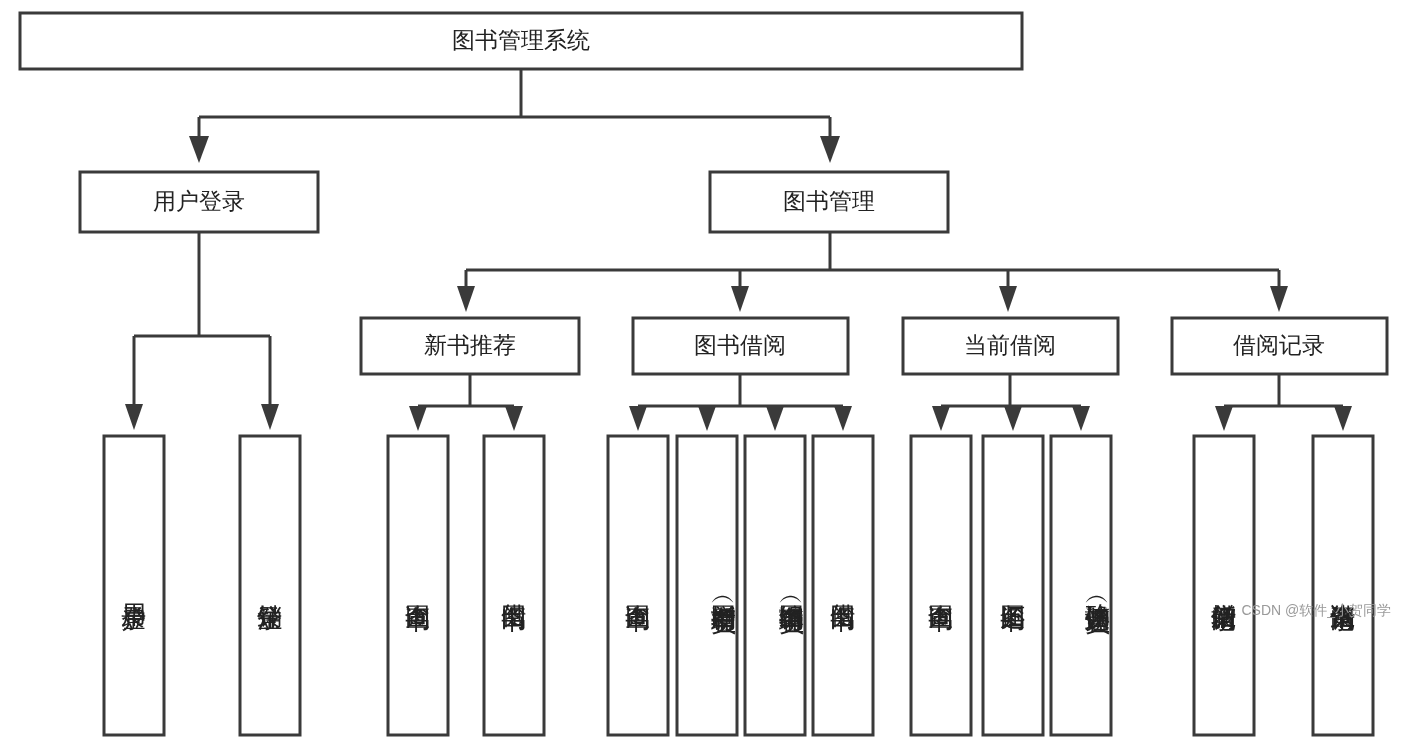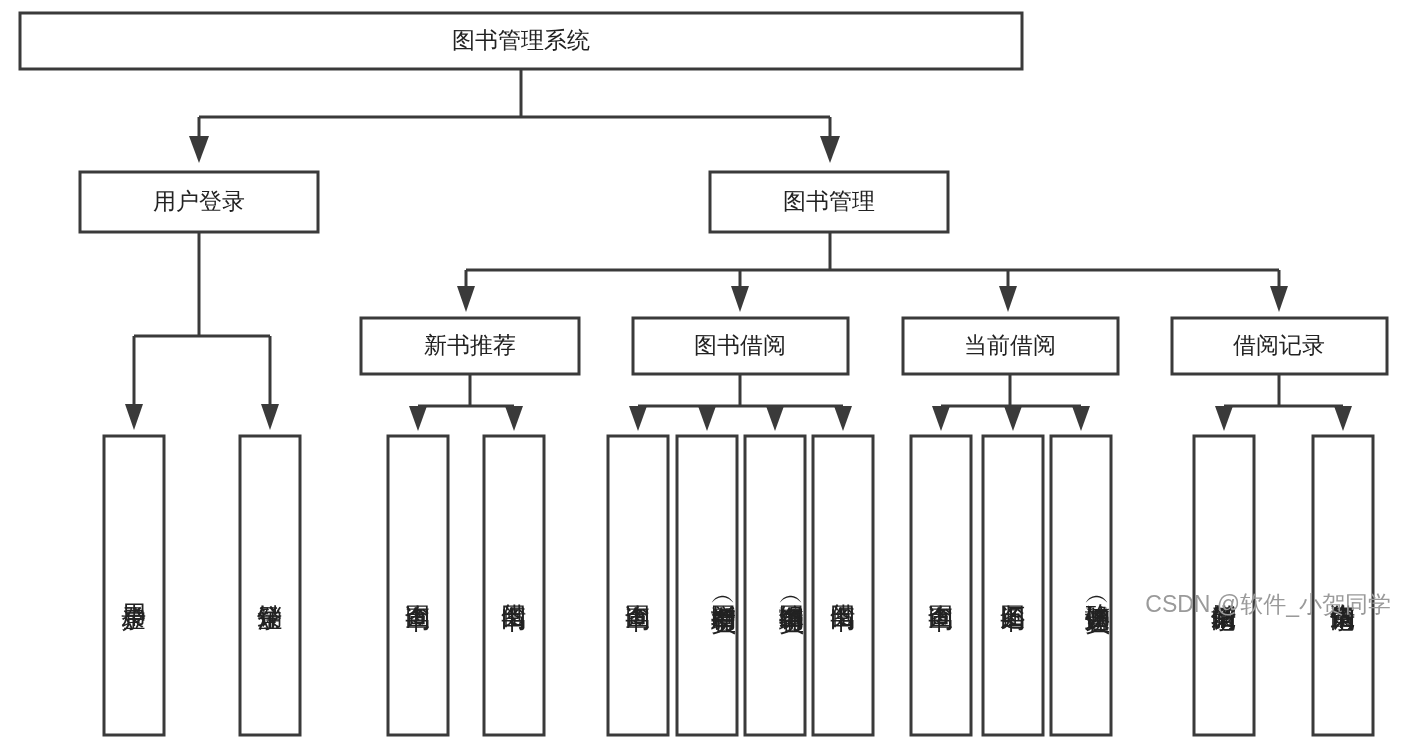--- a/index.html
+++ b/index.html
@@ -60,21 +60,21 @@
     align-items: center;
     justify-content: center;
     white-space: nowrap;
     pointer-events: none;
   }
   .watermark {
     position: absolute;
     right: 14px;
     bottom: 6px;
     font-family: "Liberation Sans", "DejaVu Sans", sans-serif;
-    font-size: 23px;
+    font-size: 14px;
     color: #9a9a9a;
     white-space: nowrap;
   }
 </style>
 </head>
 <body>
 
 <div id="diagram-root">
 
   <svg id="flow" viewBox="0 0 1405 747">

